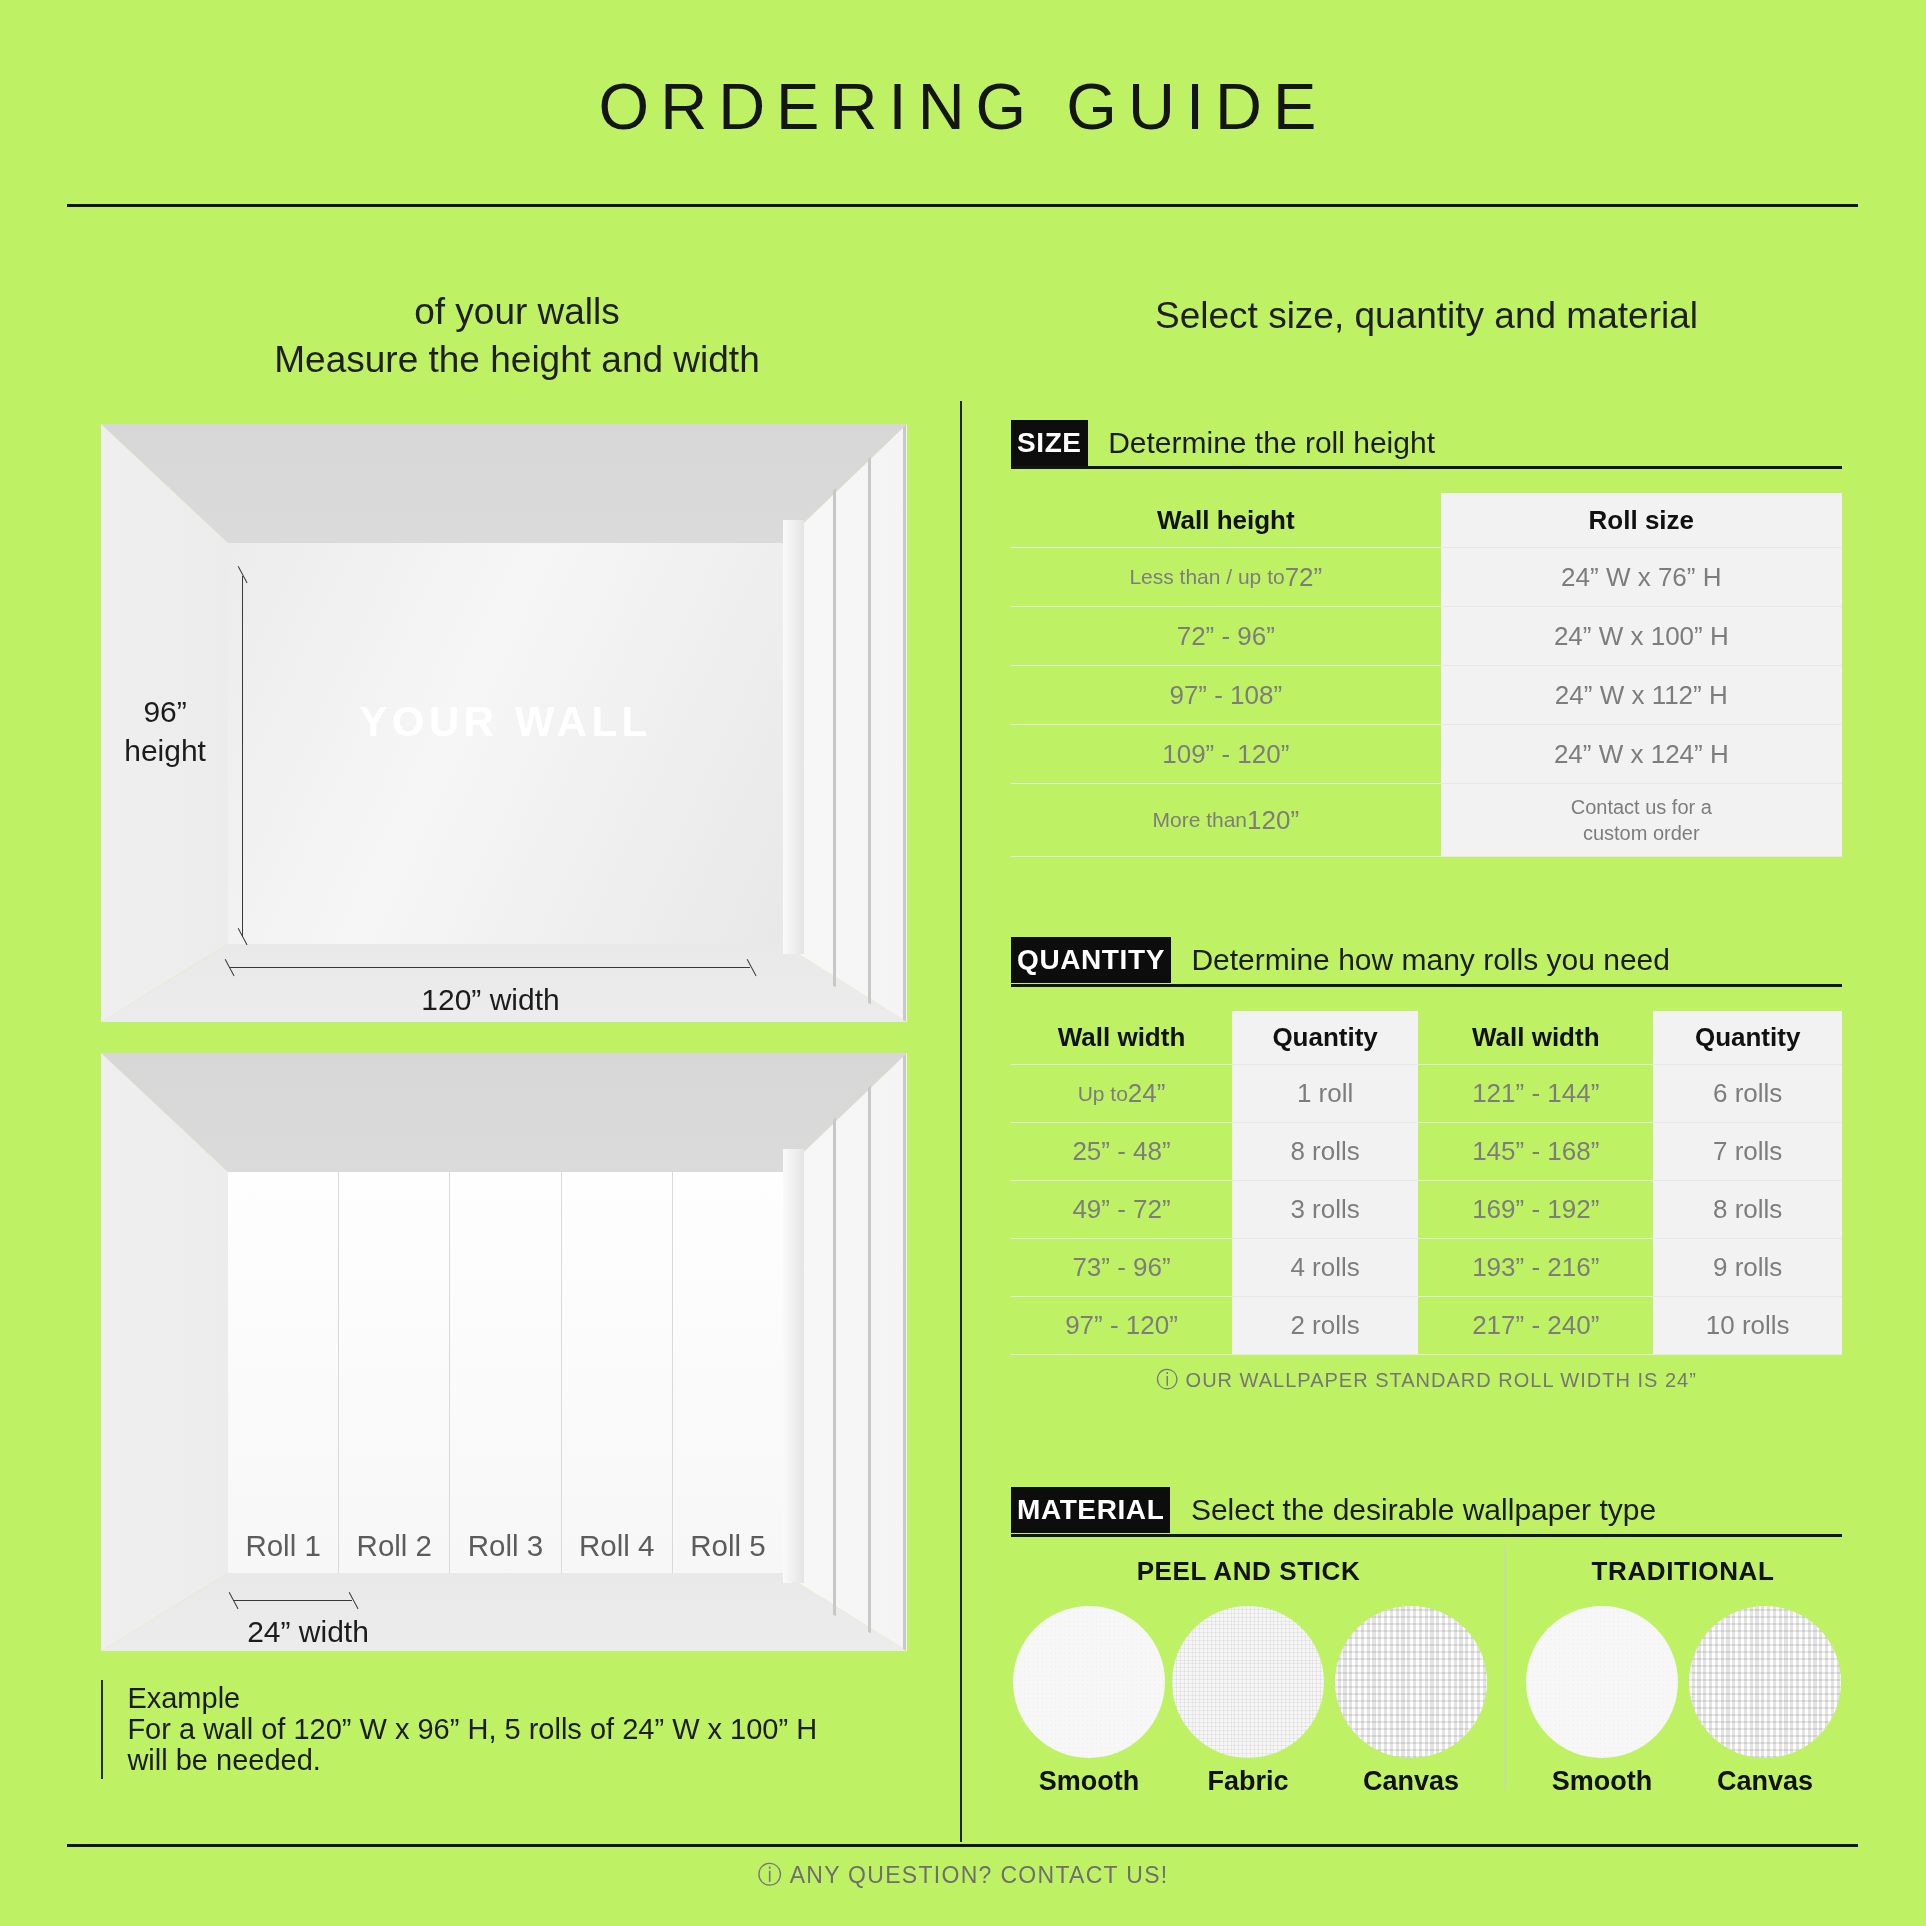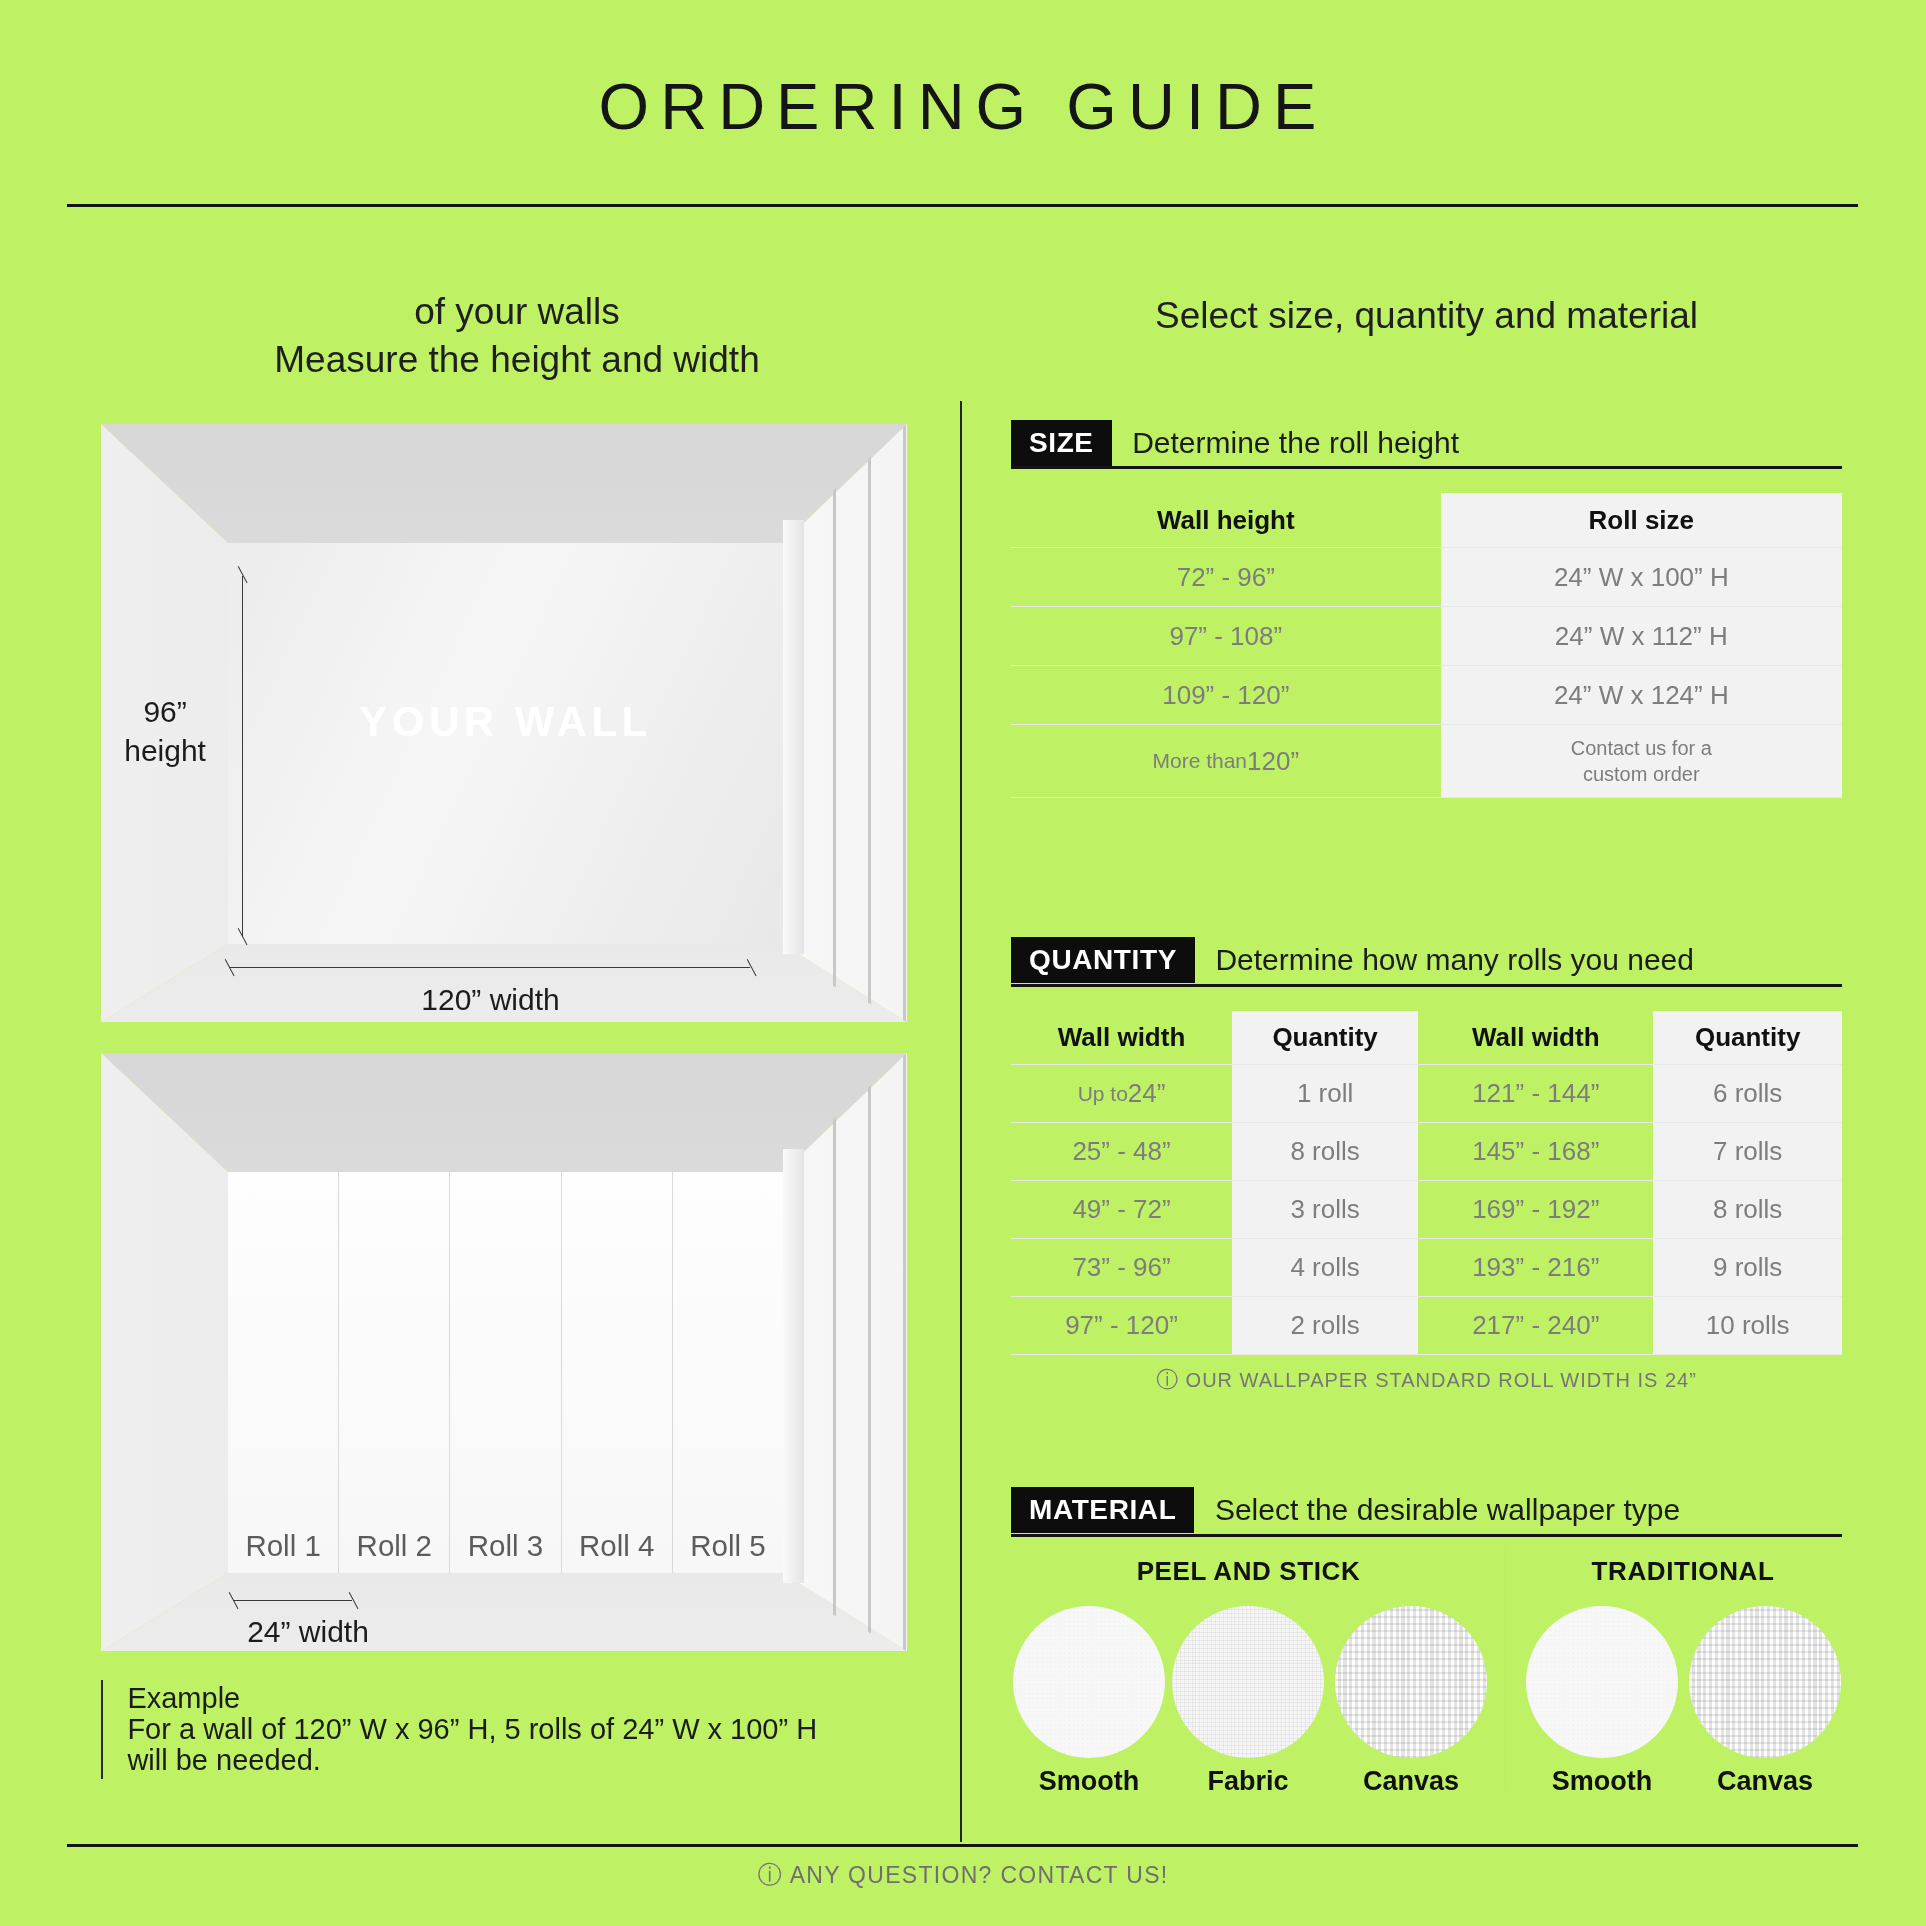--- a/index.html
+++ b/index.html
@@ -51,21 +51,21 @@
   .width-label2{position:absolute;left:98px;top:562px;width:218px;text-align:center;
                 font-size:30px;color:#1c1c1c;}
 
   
   .example{position:absolute;left:101px;top:1680px;width:783px;border-left:2.6px solid #2b2b2b;
            padding:2.6px 0 3.9px 24.4px;font-size:29px;line-height:31px;color:#1c1c1c;}
 
   
   .section-head{position:absolute;left:1011px;display:flex;align-items:stretch;gap:20.5px;height:46px;}
   .badge{display:flex;align-items:center;background:#0d0d0d;color:#ffffff;font-weight:bold;
-         font-size:28px;letter-spacing:0.6px;padding:0 18px;}
+         font-size:28px;letter-spacing:0.6px;padding:0 6px;}
   .subtitle{display:flex;align-items:center;font-size:30px;color:#1c1c1c;}
   .rule{position:absolute;left:1011px;width:831px;height:2.6px;background:#141414;}
 
   .tbl{position:absolute;left:1011px;width:831px;}
   .trow{display:flex;}
   .trow.data{border-top:1.3px solid #e8e8e8;}
   .tbl .cell{display:flex;align-items:center;justify-content:center;text-align:center;}
   .hdr .cell{font-weight:bold;font-size:26px;color:#111;}
   .data .cell{font-size:26px;color:#7d7d7d;}
   .alt{background:#f2f2f2;}
@@ -180,20 +180,27 @@
     <div class="subtitle">Determine the roll height</div>
   </div>
   <div class="rule" style="top:466px;"></div>
 
   <div class="tbl tbl-bottom" style="top:493px;">
     <div class="trow hdr hrow">
       <div class="cell s-c1">Wall height</div>
       <div class="cell s-c2 alt">Roll size</div>
     </div>
     <div class="trow data drow">
+      <div class="cell s-c1">
+        <span class="small">Less than / up to </span>
+        <span>72”</span>
+      </div>
+      <div class="cell s-c2 alt">24” W x 76” H</div>
+    </div>
+    <div class="trow data drow">
       <div class="cell s-c1">72” - 96”</div>
       <div class="cell s-c2 alt">24” W x 100” H</div>
     </div>
     <div class="trow data drow">
       <div class="cell s-c1">97” - 108”</div>
       <div class="cell s-c2 alt">24” W x 112” H</div>
     </div>
     <div class="trow data drow">
       <div class="cell s-c1">109” - 120”</div>
       <div class="cell s-c2 alt">24” W x 124” H</div>

